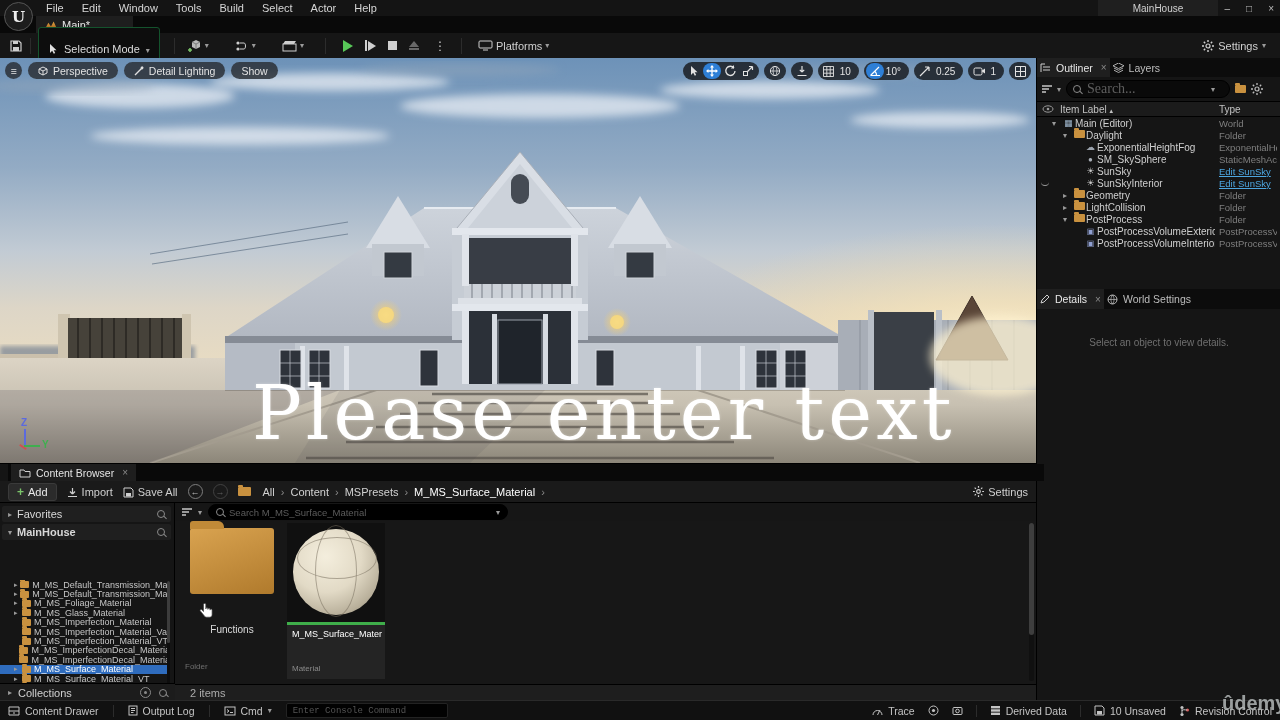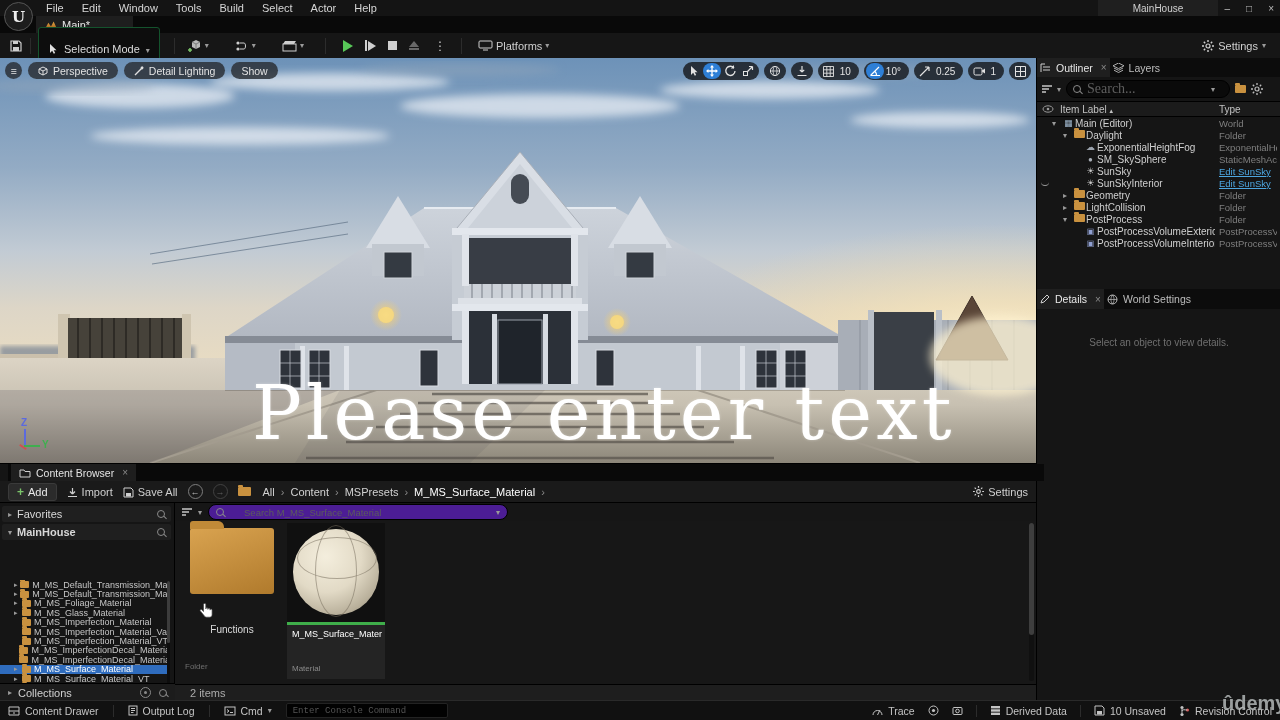--- a/index.html
+++ b/index.html
@@ -133,21 +133,21 @@
   .collections-bar{position:absolute;left:0;top:219px;width:175px;height:18px;background:#1c1c1c;border-top:1px solid #000;
                    display:flex;align-items:center;gap:6px;padding:0 8px;box-sizing:border-box;color:#d0d0d0;}
   .coll-icons{margin-left:auto;display:flex;gap:8px;align-items:center;}
   .icon-circle-dot{width:9px;height:9px;border:1px solid #8a8a8a;border-radius:50%;position:relative;}
   .icon-circle-dot::after{content:"";position:absolute;left:3px;top:3px;width:3px;height:3px;background:#8a8a8a;border-radius:50%;}
 
   .cb-filter-row{position:absolute;left:175px;top:39px;width:861px;height:18px;background:#161616;display:flex;align-items:center;gap:6px;padding-left:7px;box-sizing:border-box;}
   .filter-bars{display:flex;flex-direction:column;gap:1.5px;}
   .filter-bars i{display:block;height:1.5px;background:#9a9a9a;}
   .fb1{width:10px;} .fb2{width:7px;} .fb3{width:4px;}
-  .cb-search{display:flex;align-items:center;gap:18px;background:#4c1d95;border:1px solid #000;border-radius:8px;height:14px;width:284px;padding:0 7px;}
+  .cb-search{display:flex;align-items:center;gap:3px;background:#000000;border:1px solid #000;border-radius:8px;height:14px;width:284px;padding:0 7px;}
   .cb-search input{background:transparent;border:none;outline:none;color:#bbb;font-size:9.5px;font-family:"Liberation Sans",sans-serif;flex:1;}
   .cb-search input::placeholder{color:#5c5c5c;}
 
   .cb-content{position:absolute;left:175px;top:57px;width:861px;height:163px;background:#171717;overflow:hidden;}
   .folder-large{position:absolute;left:15px;top:7px;width:84px;height:66px;background:linear-gradient(160deg,#d9a350,#b07a2c);border-radius:3px;}
   .folder-large::before{content:"";position:absolute;top:-7px;left:0;width:34px;height:8px;background:#c08a38;border-radius:3px 6px 0 0;}
   .tile-label-folder{position:absolute;left:0px;top:103px;width:114px;text-align:center;color:#dcdcdc;font-size:10px;}
   .tile-type-folder{position:absolute;left:10px;top:141px;color:#6f6f6f;font-size:8px;}
   .mat-card{position:absolute;left:112px;top:2px;width:98px;height:156px;background:#242424;}
   .mat-thumb{position:absolute;left:0;top:0;width:98px;height:99px;background:#101010;overflow:hidden;}

